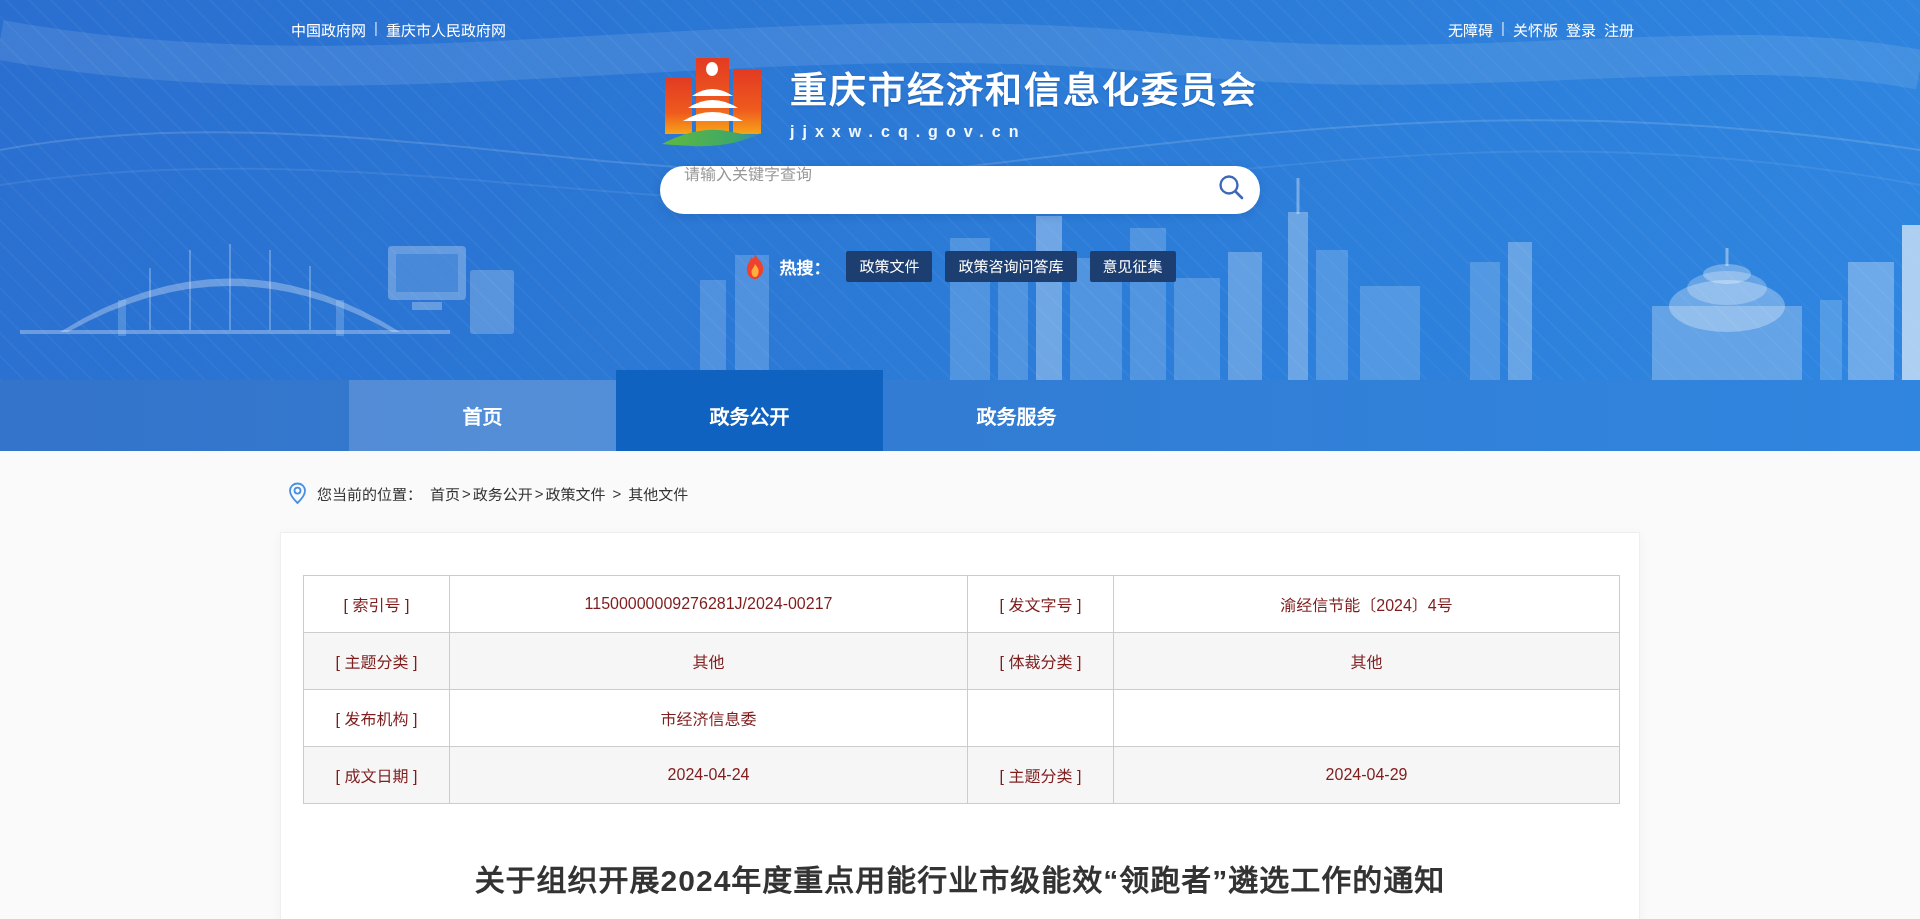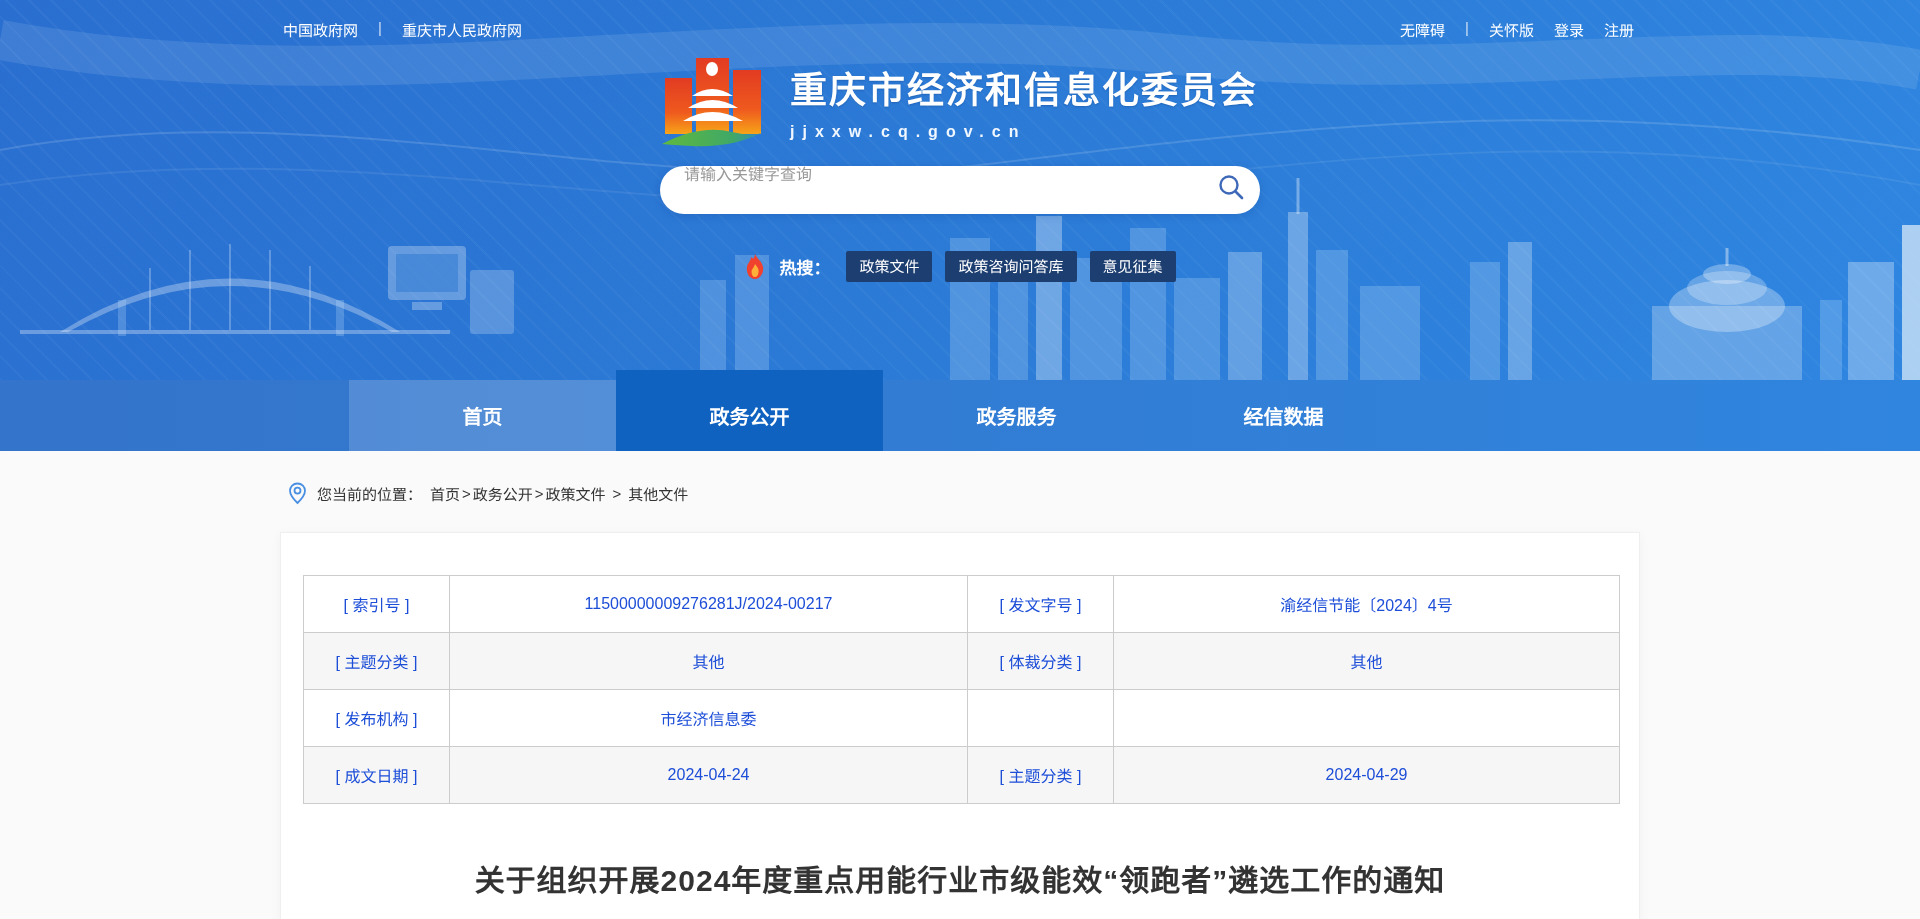--- a/index.html
+++ b/index.html
@@ -14,21 +14,21 @@
   
   .banner{position:relative;height:380px;overflow:hidden;
     background:linear-gradient(118deg,var(--banner-top) 0%,#2b7ad6 48%,var(--banner-bottom) 100%);}
   .banner::before{content:"";position:absolute;inset:0;
     background:repeating-linear-gradient(45deg,rgba(255,255,255,0.035) 0 2px,transparent 2px 16px);}
   .banner-decor{position:absolute;left:0;top:0;width:1920px;height:380px;pointer-events:none;}
 
   .topbar{position:relative;z-index:3;display:flex;justify-content:space-between;
     padding:19px 286px 0 283px;font-size:15px;color:#fff;}
   .topbar a{color:#fff;}
-  .tb-group{display:flex;gap:20px;}
+  .tb-group{display:flex;gap:8px;margin-left:8px;}
   .tb-divider{opacity:.75;}
 
   .brand{position:relative;z-index:3;display:flex;justify-content:center;align-items:center;gap:26px;margin-top:12px;}
   .brand-text h1{font-size:37px;letter-spacing:2px;color:#fff;font-weight:bold;text-shadow:0 1px 2px rgba(0,40,100,.25);}
   .brand-domain{margin-top:9px;font-size:16px;letter-spacing:8px;color:#f0f7ff;font-weight:bold;}
 
   .search-pill{position:relative;z-index:3;width:600px;height:48px;margin:18px auto 0;background:#fff;
     border-radius:26px;display:flex;align-items:flex-start;padding:0 8px 0 24px;box-shadow:0 2px 8px rgba(10,50,120,.18);}
   .search-pill input{flex:1;border:none;outline:none;font-size:16px;color:#333;background:transparent;
     font-family:"Liberation Sans","DejaVu Sans",sans-serif;}
@@ -56,21 +56,21 @@
   .sep-wide{margin:0 7px;}
 
   
   .card{width:1360px;margin:27px auto 0;background:#fff;border:1px solid #efefef;
     box-shadow:0 2px 10px rgba(0,0,0,0.04);padding:42px 22px 140px;}
   .meta-table{width:1316px;margin:0 auto;border-collapse:collapse;table-layout:fixed;}
   .meta-table col.c-label{width:146px;}
   .meta-table col.c-val1{width:518px;}
   .meta-table col.c-val2{width:506px;}
   .meta-table th,.meta-table td{border:1px solid var(--table-border);height:57px;text-align:center;
-    font-size:16px;font-weight:normal;color:#1d4ed8;padding:4px 10px;}
+    font-size:16px;font-weight:normal;color:#7f1d1d;padding:4px 10px;}
   .meta-table tr:nth-child(even){background:var(--row-alt);}
   .doc-title{margin-top:52px;text-align:center;font-size:30px;font-weight:bold;color:#333;letter-spacing:1px;}
 </style>
 </head>
 <body>
 
 <header class="banner">
 
   <svg class="banner-decor" viewBox="0 0 1920 380" xmlns="http://www.w3.org/2000/svg">
     <path d="M0,40 C380,110 760,10 1180,55 C1480,86 1720,30 1920,70" fill="none" stroke="rgba(255,255,255,0.10)" stroke-width="40"></path>
@@ -186,21 +186,20 @@
     <a class="hot-btn">政策文件</a>
     <a class="hot-btn">政策咨询问答库</a>
     <a class="hot-btn">意见征集</a>
   </div>
 </header>
 
 <nav class="nav">
   <div class="nav-item home">首页</div>
   <div class="nav-item active">政务公开</div>
   <div class="nav-item">政务服务</div>
-  <div class="nav-item">经信数据</div>
 </nav>
 
 <div class="breadcrumb">
   <span class="pin">
     <svg width="19" height="23" viewBox="0 0 19 23">
       <path d="M9.5,1.5 C13.9,1.5 17,4.8 17,8.8 C17,13 12,18.6 9.5,21 C7,18.6 2,13 2,8.8 C2,4.8 5.1,1.5 9.5,1.5 Z" fill="none" stroke="#4a90e2" stroke-width="1.8"></path>
       <circle cx="9.5" cy="8.6" r="3" fill="none" stroke="#4a90e2" stroke-width="1.8"></circle>
     </svg>
   </span>
   <span class="crumb-prefix">您当前的位置：</span>

